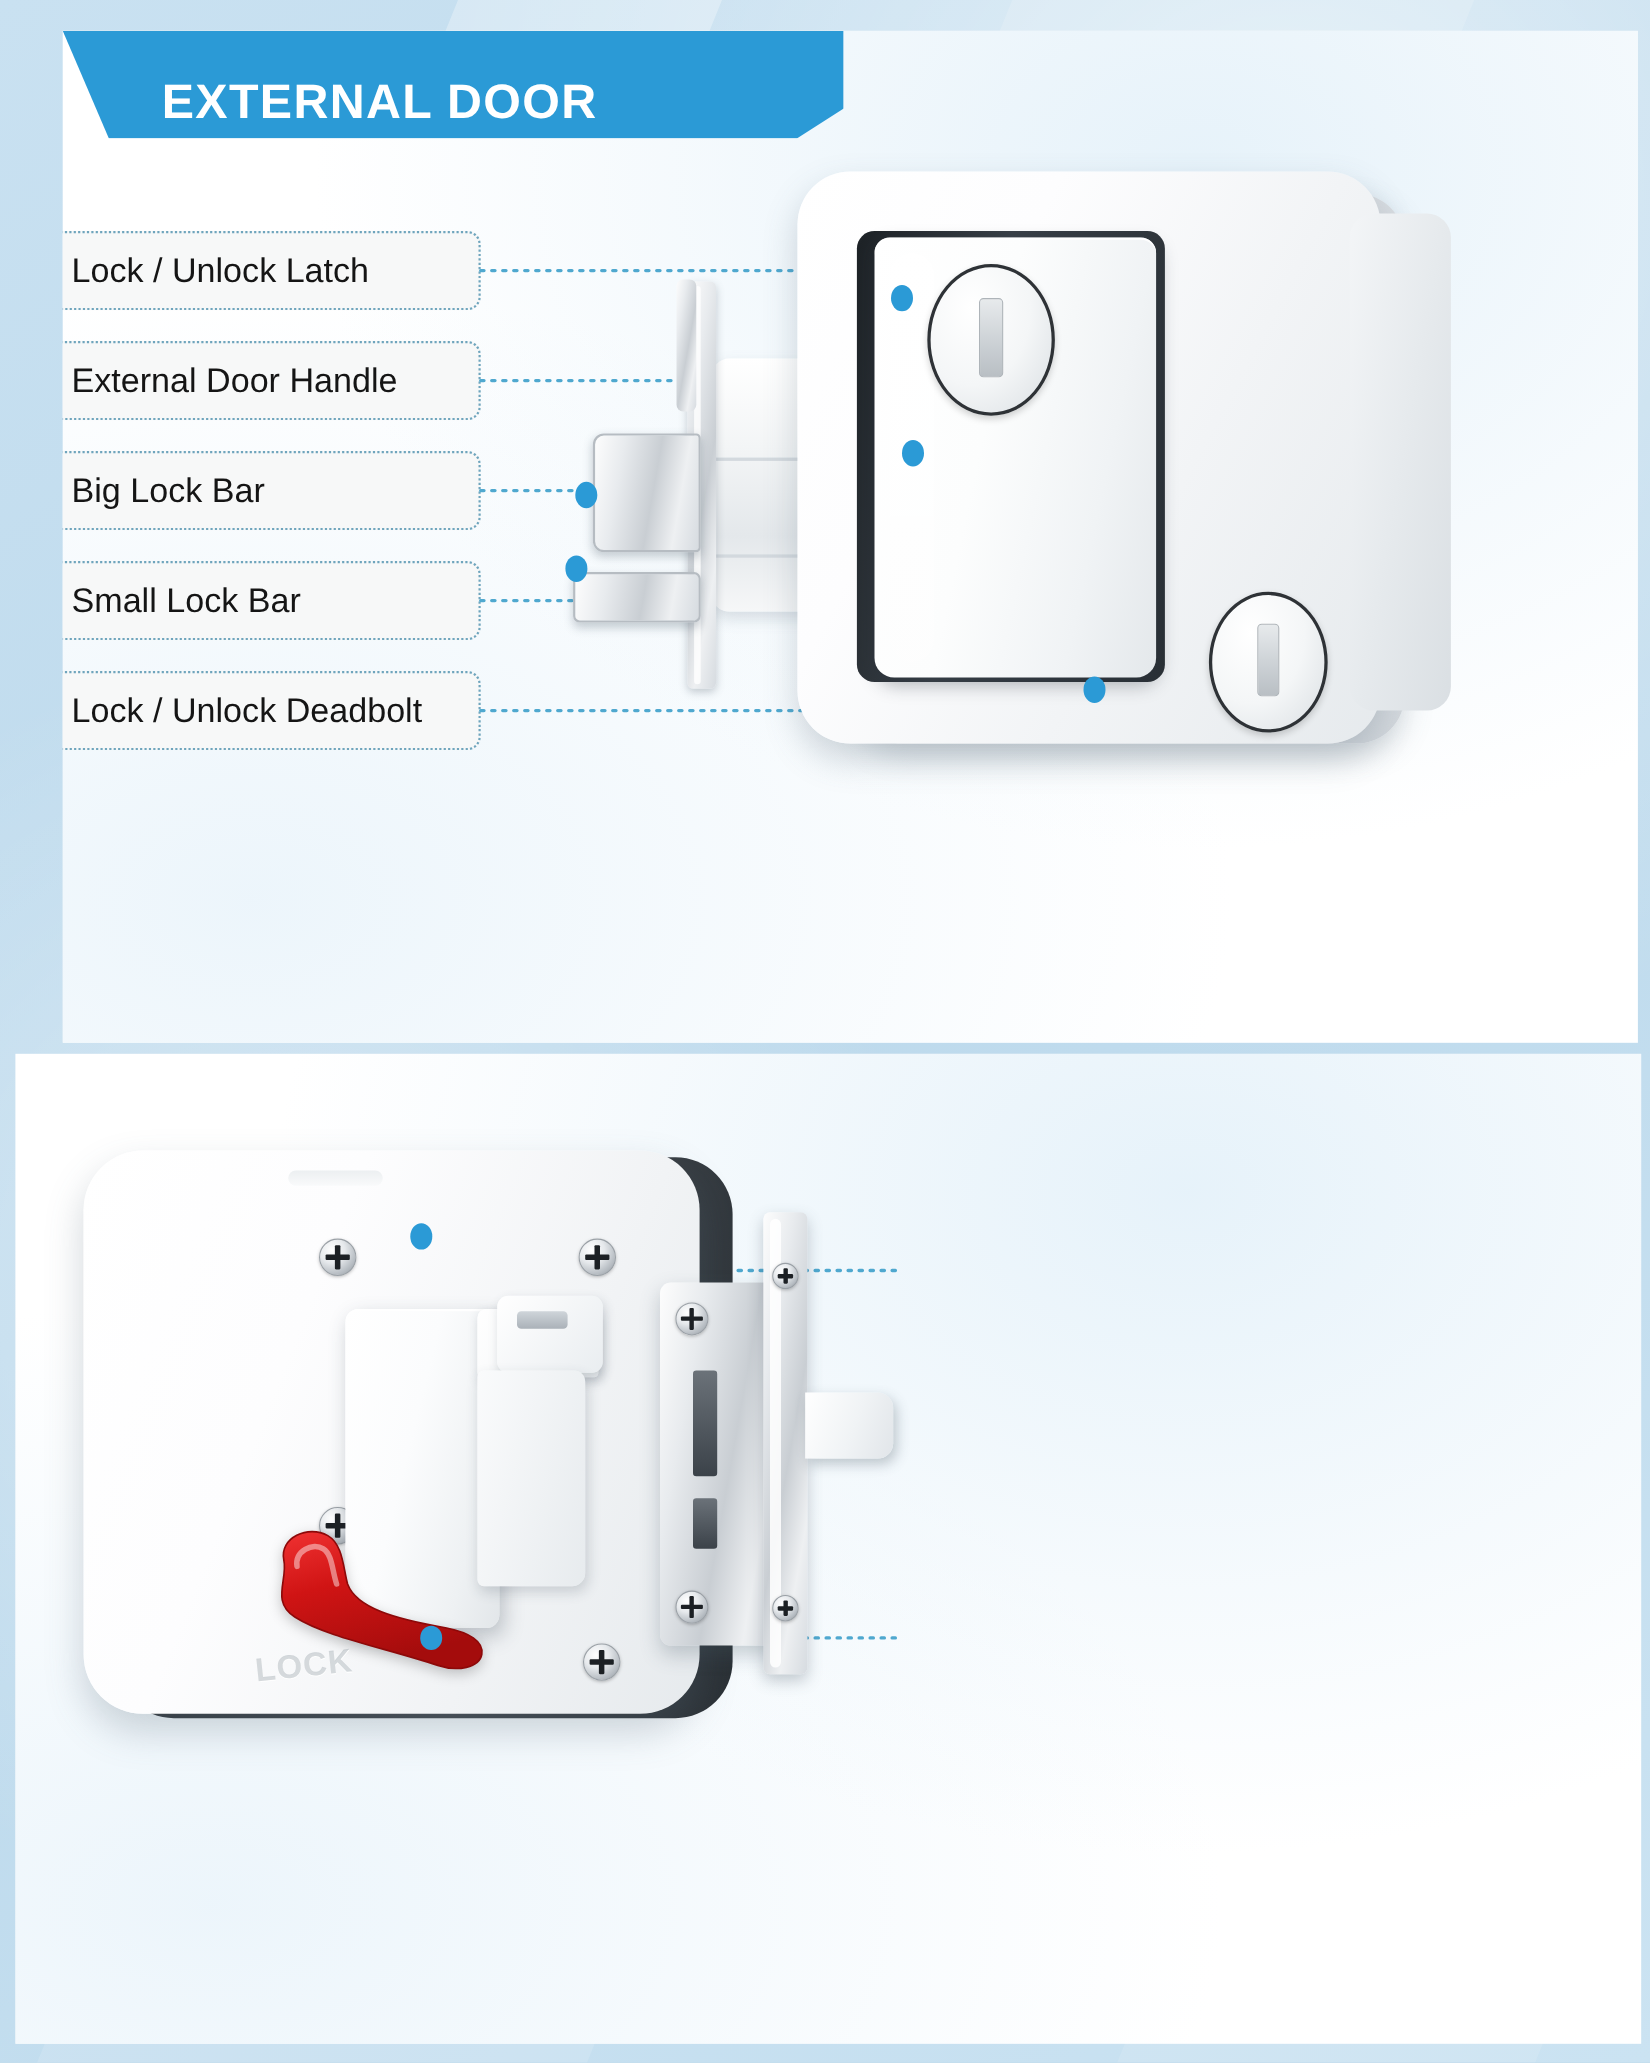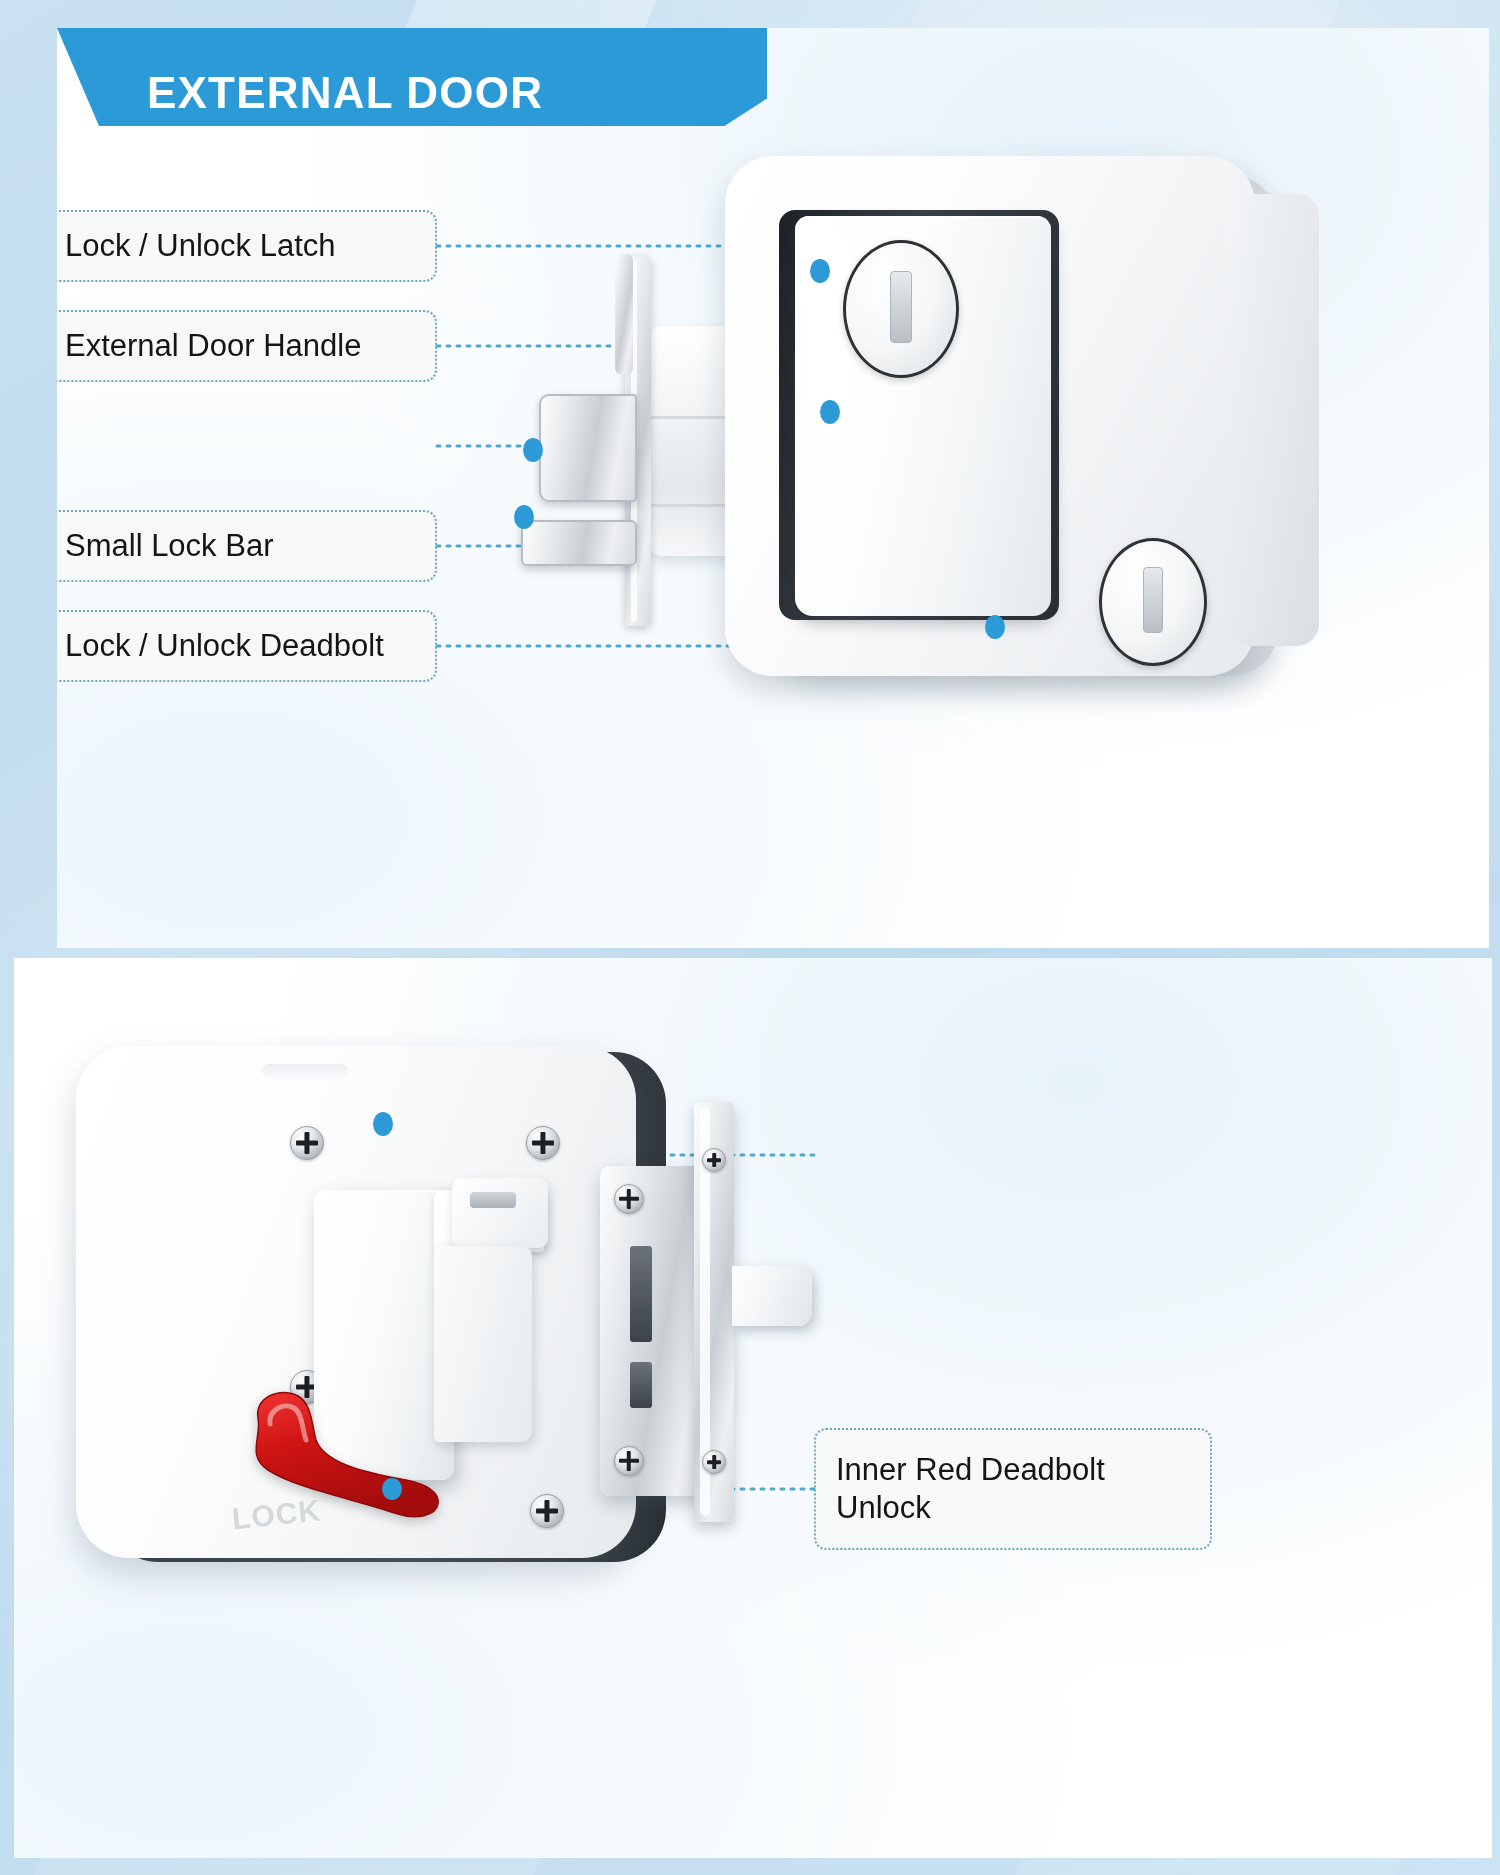--- a/index.html
+++ b/index.html
@@ -187,20 +187,23 @@
     </div>
 
     <div class="callout" style="left:-14px; top:182px; width:394px; height:72px;">
       <span>Lock / Unlock Latch</span>
     </div>
 
     <div class="callout" style="left:-14px; top:282px; width:394px; height:72px;">
       <span>External Door Handle</span>
     </div>
 
+    <div class="callout" style="left:-14px; top:382px; width:394px; height:72px;">
+      <span>Big Lock Bar</span>
+    </div>
 
     <div class="callout" style="left:-14px; top:582px; width:394px; height:72px;">
       <span>Lock / Unlock Deadbolt</span>
     </div>
 
     <div class="callout" style="left:-14px; top:482px; width:394px; height:72px;">
       <span>Small Lock Bar</span>
     </div>
 
     <svg class="leader" style="left:0;top:0;width:1432px;height:920px;" viewBox="0 0 1432 920">
@@ -268,23 +271,20 @@
     <div class="dot" style="left:1484px; top:0; width:0; height:0;"></div>
   </div>
 
   <div class="dot" style="left:1547px;top:0;width:0;height:0;"></div>
 
   <div class="panel" id="panel-interior">
     <div class="panel-tint"></div>
 
 
 
-    <div class="callout two-line" style="left:800px; top:470px; width:398px; height:122px;">
-      <span>Inner Red Deadbolt Unlock</span>
-    </div>
 
     <svg class="leader" style="left:0;top:0;width:1478px;height:900px;" viewBox="0 0 1478 900">
 
       <polyline points="800,197 380,197 380,178"></polyline>
 
       <line x1="800" y1="531" x2="400" y2="531"></line>
     </svg>
 
     <div id="int-product">
 

